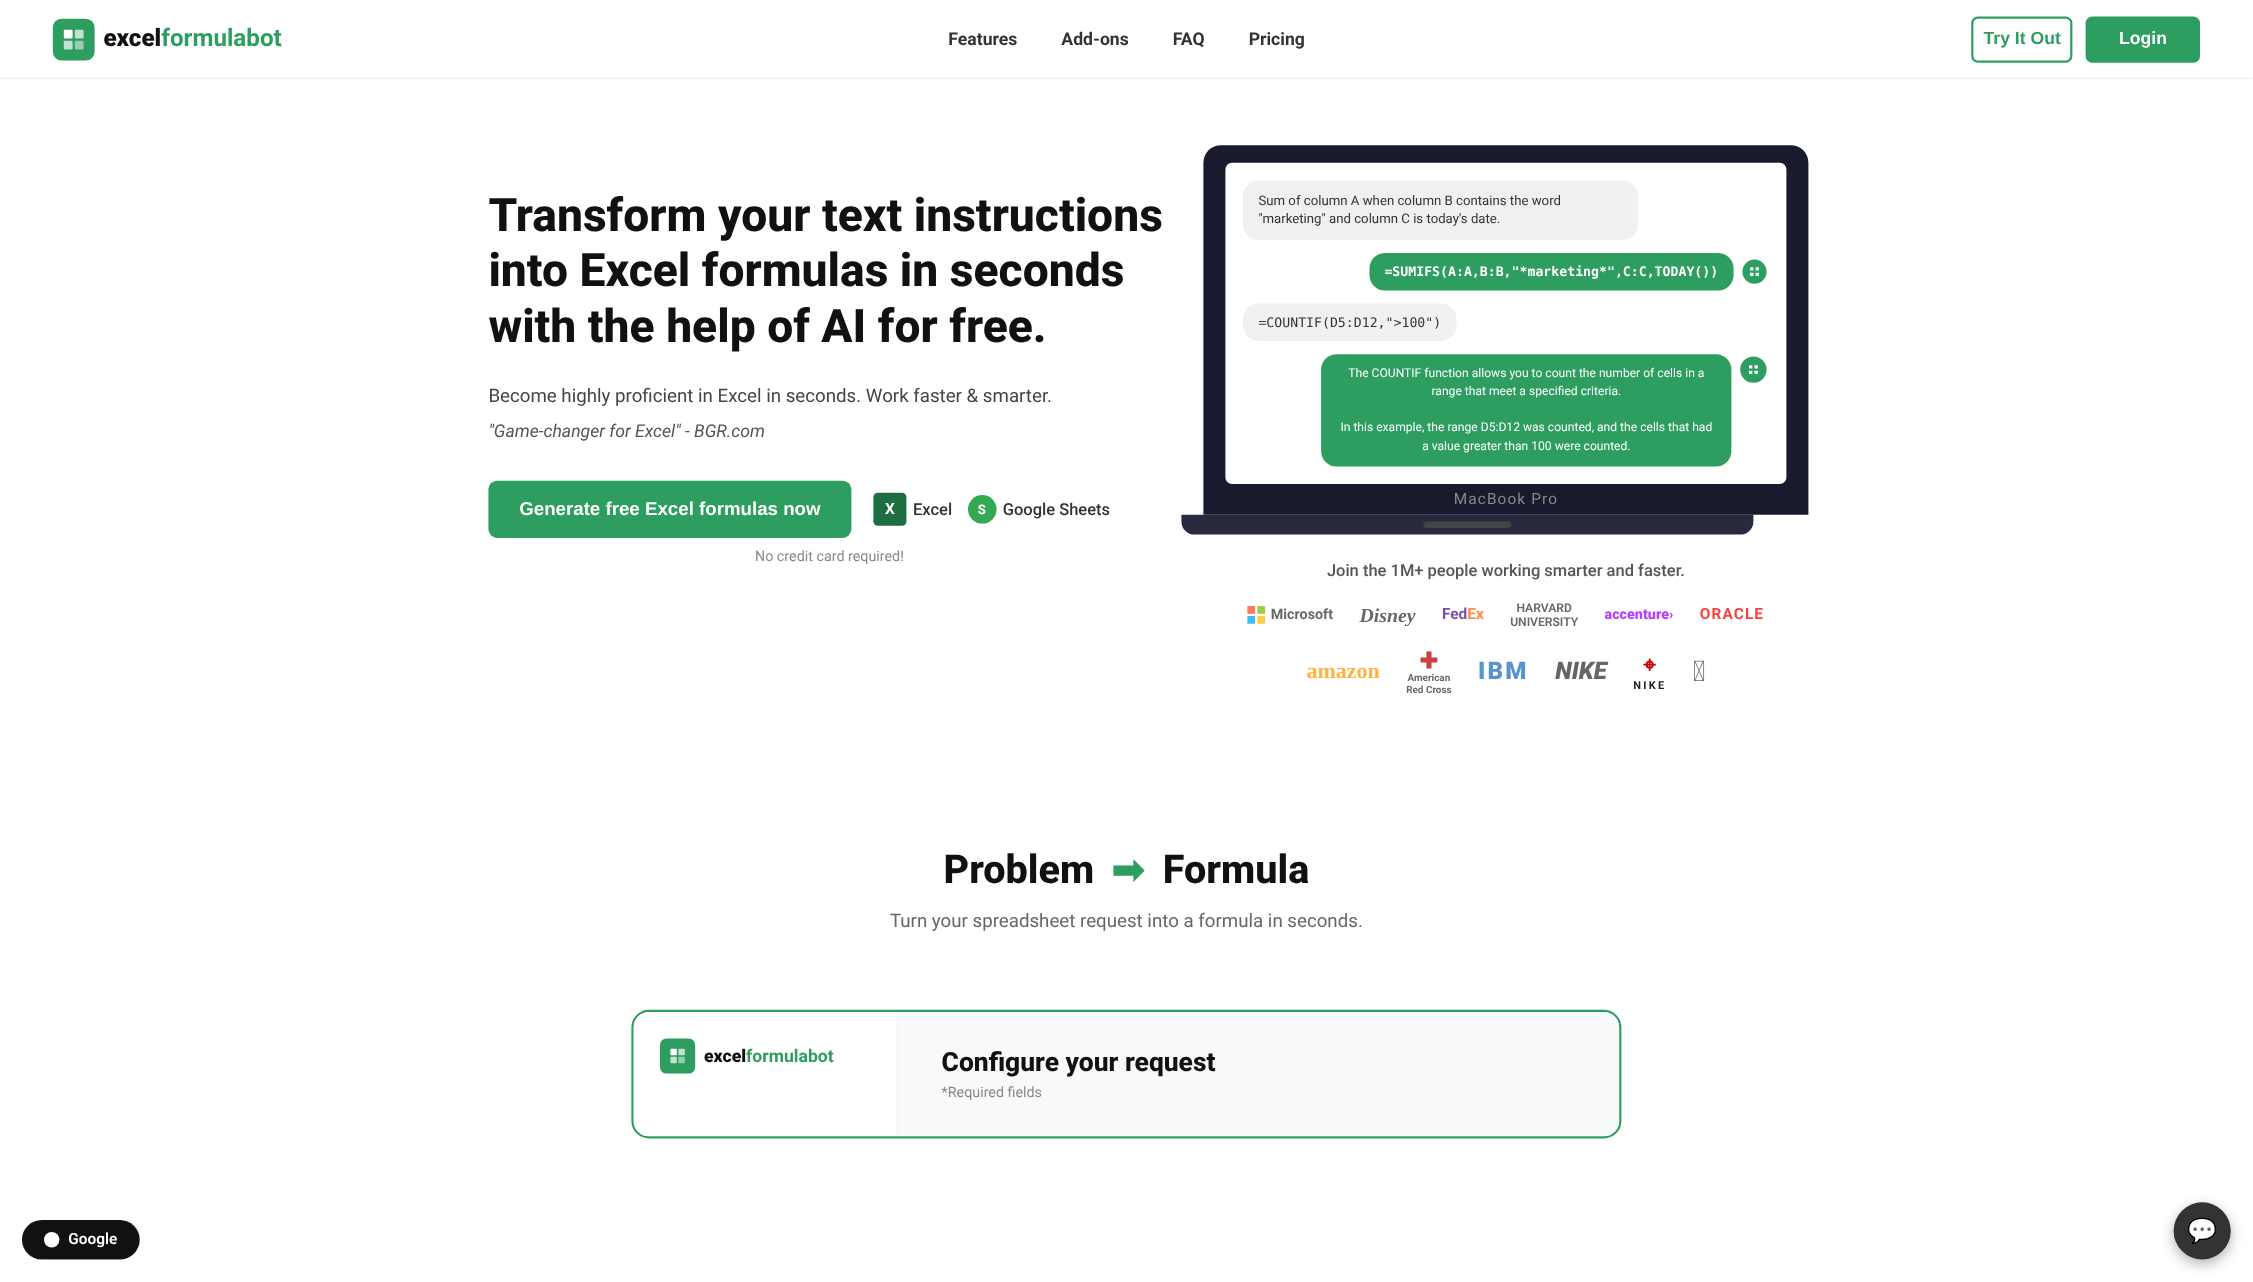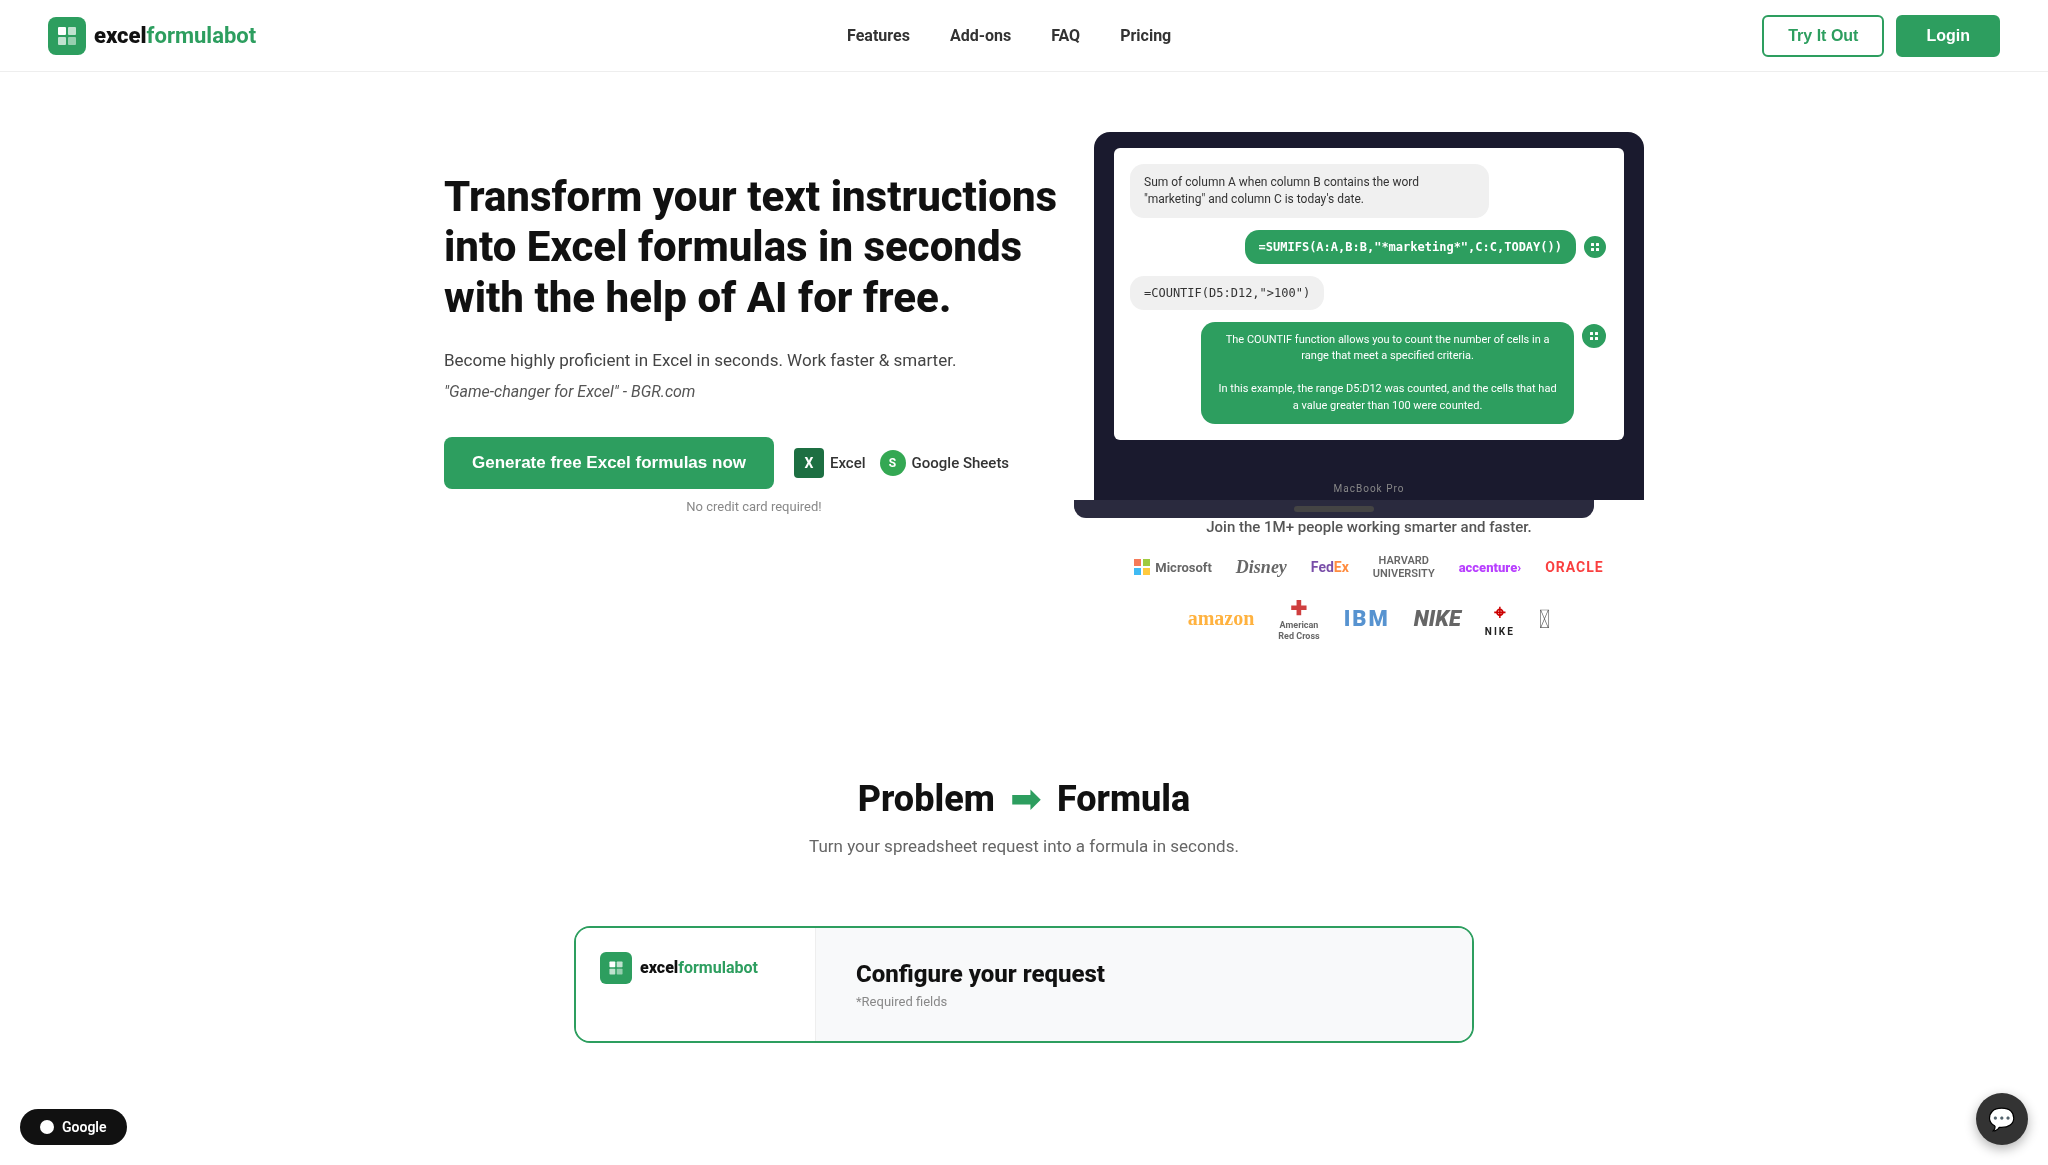--- a/index.html
+++ b/index.html
@@ -15,21 +15,21 @@
     .logo-icon {
       width: 38px; height: 38px; background: #2d9e5f; border-radius: 8px;
       display: flex; align-items: center; justify-content: center; color: #fff; font-size: 18px;
     }
     .logo-text { font-size: 22px; font-weight: 700; color: #111; }
     .logo-text span { color: #2d9e5f; }
     .navbar-nav { display: flex; align-items: center; gap: 40px; }
     .navbar-nav a { text-decoration: none; color: #333; font-size: 16px; font-weight: 700; }
     .navbar-actions { display: flex; align-items: center; gap: 12px; }
     .btn-outline {
-      padding: 10px 24px; border: 2px solid #2d9e5f; border-radius: 6px;
+      padding: 10px 9px; border: 2px solid #2d9e5f; border-radius: 6px;
       color: #2d9e5f; background: transparent; font-size: 16px; font-weight: 600; cursor: pointer;
     }
     .btn-solid {
       padding: 10px 28px; border: 2px solid #2d9e5f; border-radius: 6px;
       color: #fff; background: #2d9e5f; font-size: 16px; font-weight: 600; cursor: pointer;
     }
 
     
     .hero {
       display: flex; align-items: flex-start; justify-content: space-between;
@@ -93,21 +93,21 @@
       background: #2d9e5f; border-radius: 14px; padding: 10px 14px;
       font-size: 11px; color: #fff; max-width: 78%; align-self: flex-end; line-height: 1.5; text-align: center;
     }
     .avatar-circle {
       position: absolute; right: -10px; width: 26px; height: 26px;
       background: #2d9e5f; border-radius: 50%; border: 2px solid #fff;
       display: flex; align-items: center; justify-content: center; color: #fff; font-size: 10px;
     }
 
     
-    .social-proof { text-align: center; }
+    .social-proof { text-align: center; margin-top: 24px; }
     .social-proof-text { font-size: 15px; color: #555; margin-bottom: 18px; font-weight: 500; }
     .logos-row1, .logos-row2 { display: flex; align-items: center; justify-content: center; gap: 24px; margin-bottom: 16px; }
     .logo-item { font-size: 14px; font-weight: 700; color: #333; opacity: 0.75; }
     .logo-item.microsoft { font-size: 13px; }
     .logo-item.disney { font-family: serif; font-style: italic; font-size: 18px; }
     .logo-item.fedex { color: #4d148c; }
     .logo-item.fedex span { color: #ff6600; }
     .logo-item.harvard { font-size: 11px; text-align: center; font-weight: 600; }
     .logo-item.accenture { color: #a100ff; font-weight: 900; font-size: 13px; }
     .logo-item.oracle { letter-spacing: 1px; color: #f80000; }
@@ -236,21 +236,21 @@
                 <svg width="12" height="12" viewBox="0 0 24 24" fill="white">
                     <rect x="4" y="4" width="6" height="6" rx="1"></rect>
                     <rect x="14" y="4" width="6" height="6" rx="1"></rect>
                     <rect x="4" y="14" width="6" height="6" rx="1"></rect>
                     <rect x="14" y="14" width="6" height="6" rx="1"></rect>
                   </svg>
               </div>
             </div>
           </div>
         </div>
-        <div style="display:flex;justify-content:center;padding:6px 0;font-size:10px;color:#888;letter-spacing:1px;margin-top:37px;">MacBook Pro</div>
+        <div style="display:flex;justify-content:center;padding:6px 0;font-size:14px;color:#888;letter-spacing:1px;">MacBook Pro</div>
       </div>
     </div>
     <div class="laptop-base">
       <div class="laptop-base-notch"></div>
     </div>
 
     <div class="social-proof">
       <p class="social-proof-text">Join the 1M+ people working smarter and faster.</p>
       <div class="logos-row1">
         <div class="logo-item microsoft">

